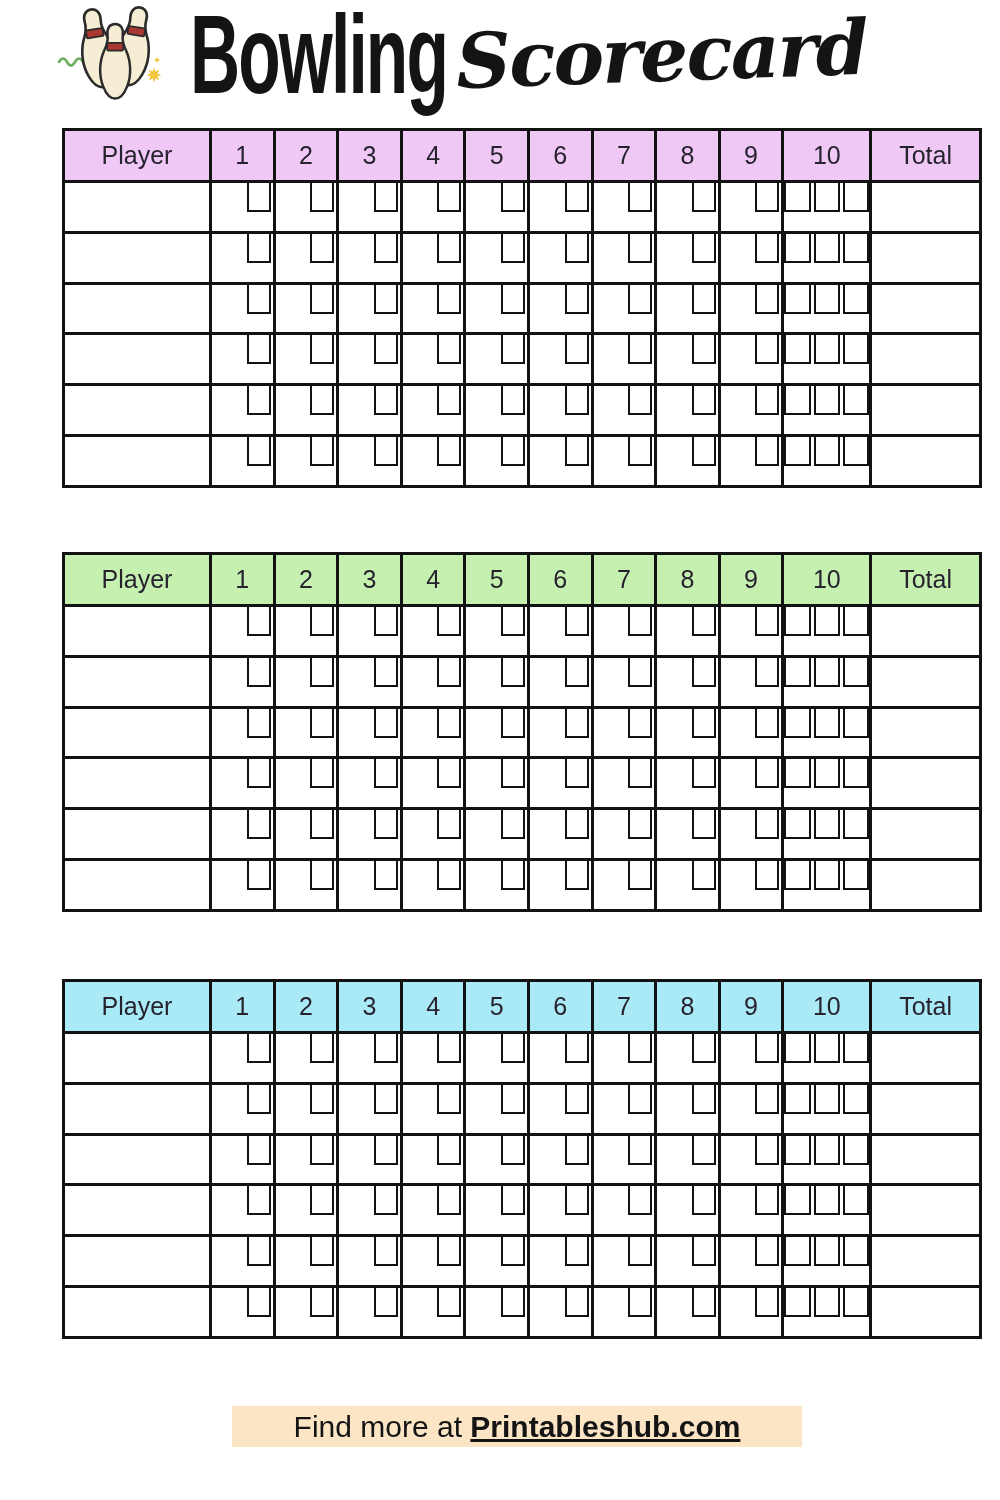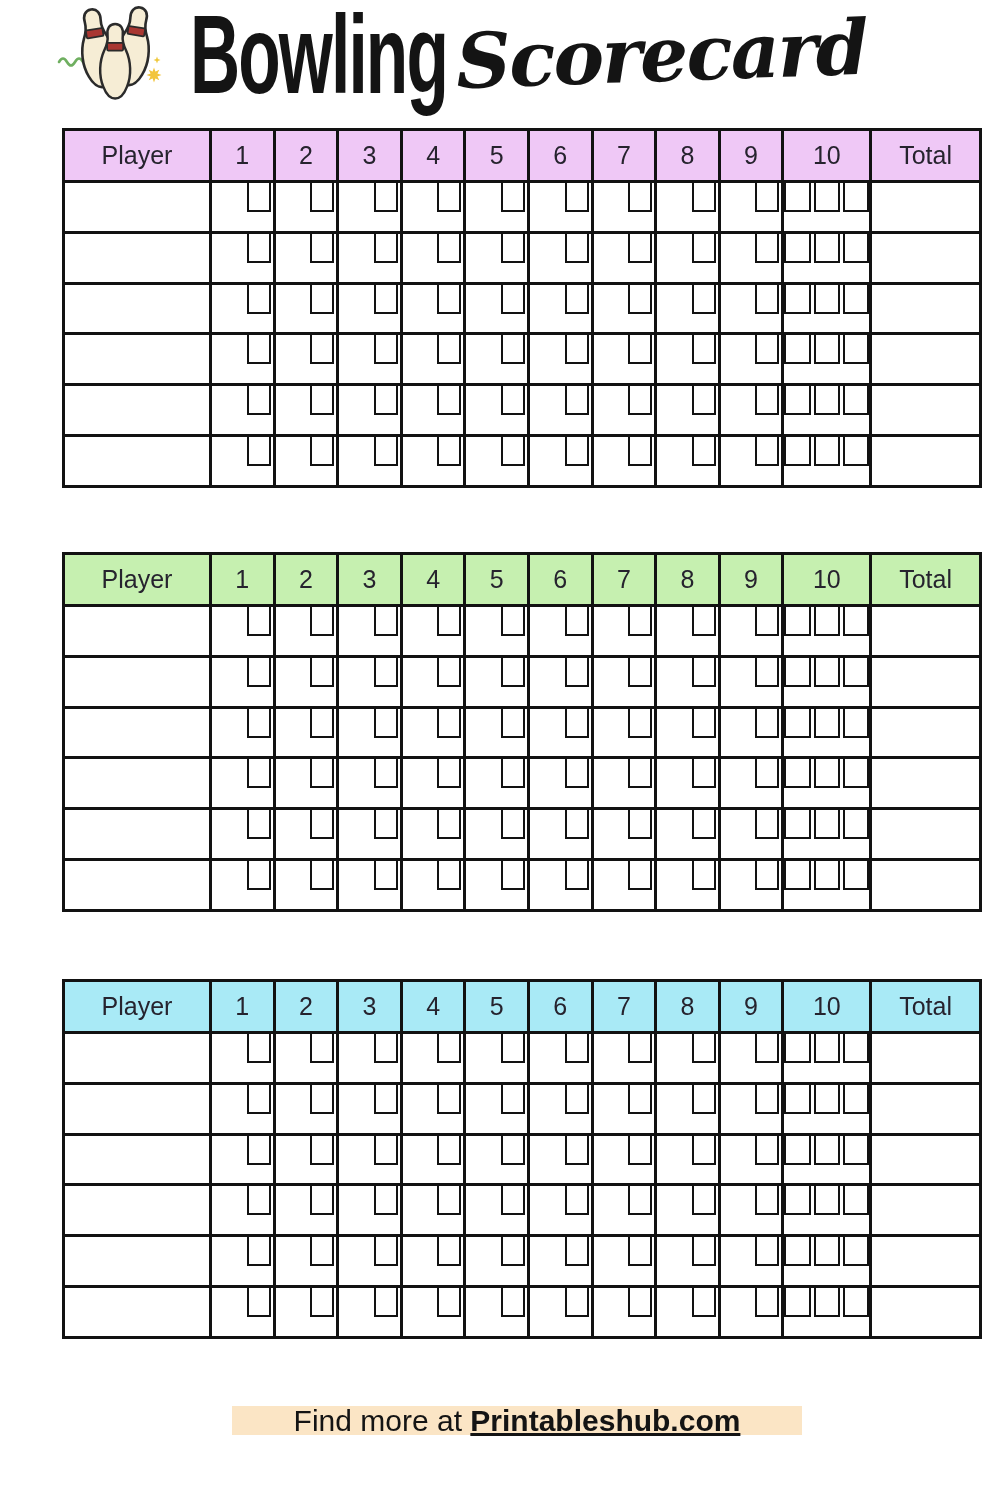--- a/index.html
+++ b/index.html
@@ -51,21 +51,21 @@
   .tenth{
     position:absolute;top:0;left:0;right:0;height:29px;
     display:flex;gap:3px;
   }
   .tbox{
     flex:1;box-sizing:border-box;background:#ffffff;
     border:2px solid #121212;border-top:none;
   }
   
   .footer-note{
-    position:absolute;left:232px;top:1406px;width:570px;height:29px;
+    position:absolute;left:232px;top:1406px;width:570px;height:41px;
     display:flex;align-items:center;justify-content:center;
     font-size:30px;color:#141414;white-space:pre;
   }
   .footer-note b{font-weight:700;text-decoration:underline;}
 </style>
 </head>
 <body>
 
 <header class="title-bar">
   <svg class="pins" viewBox="0 0 124 104">

